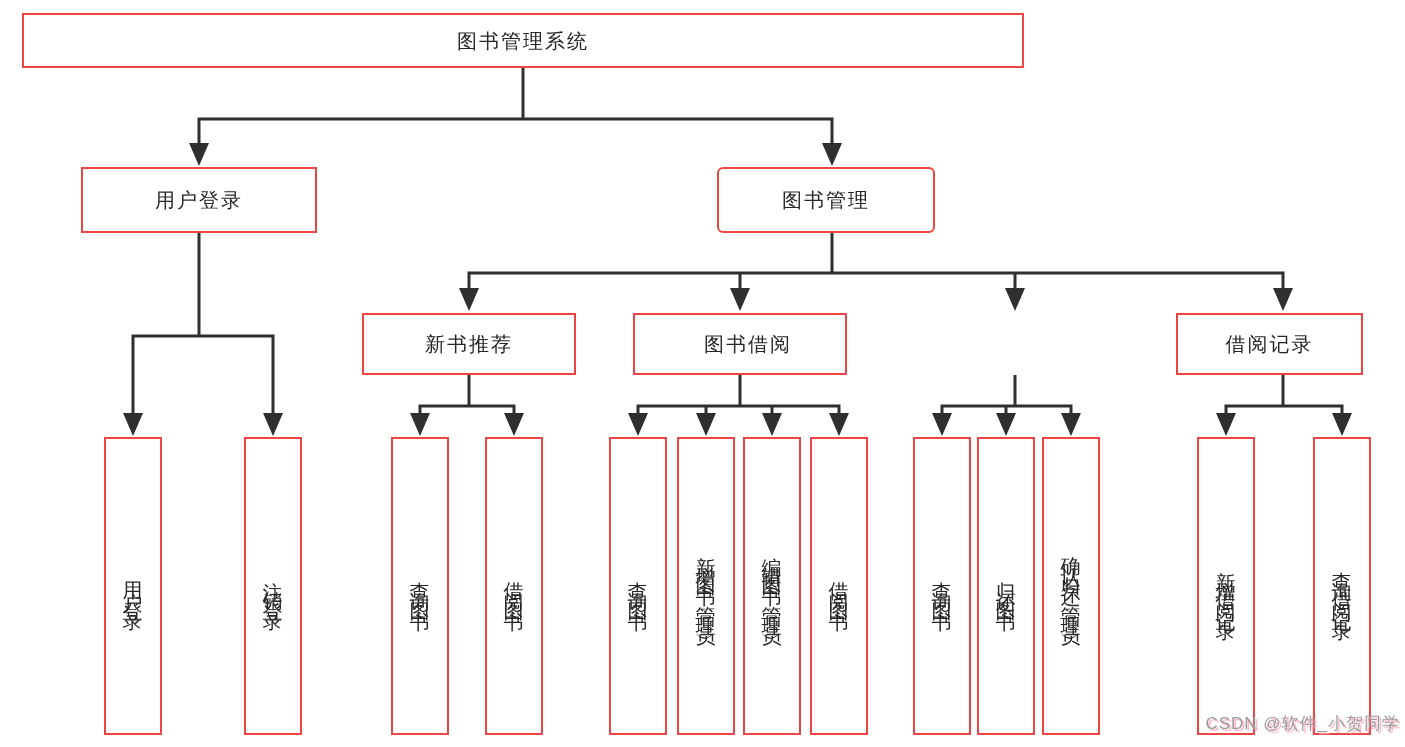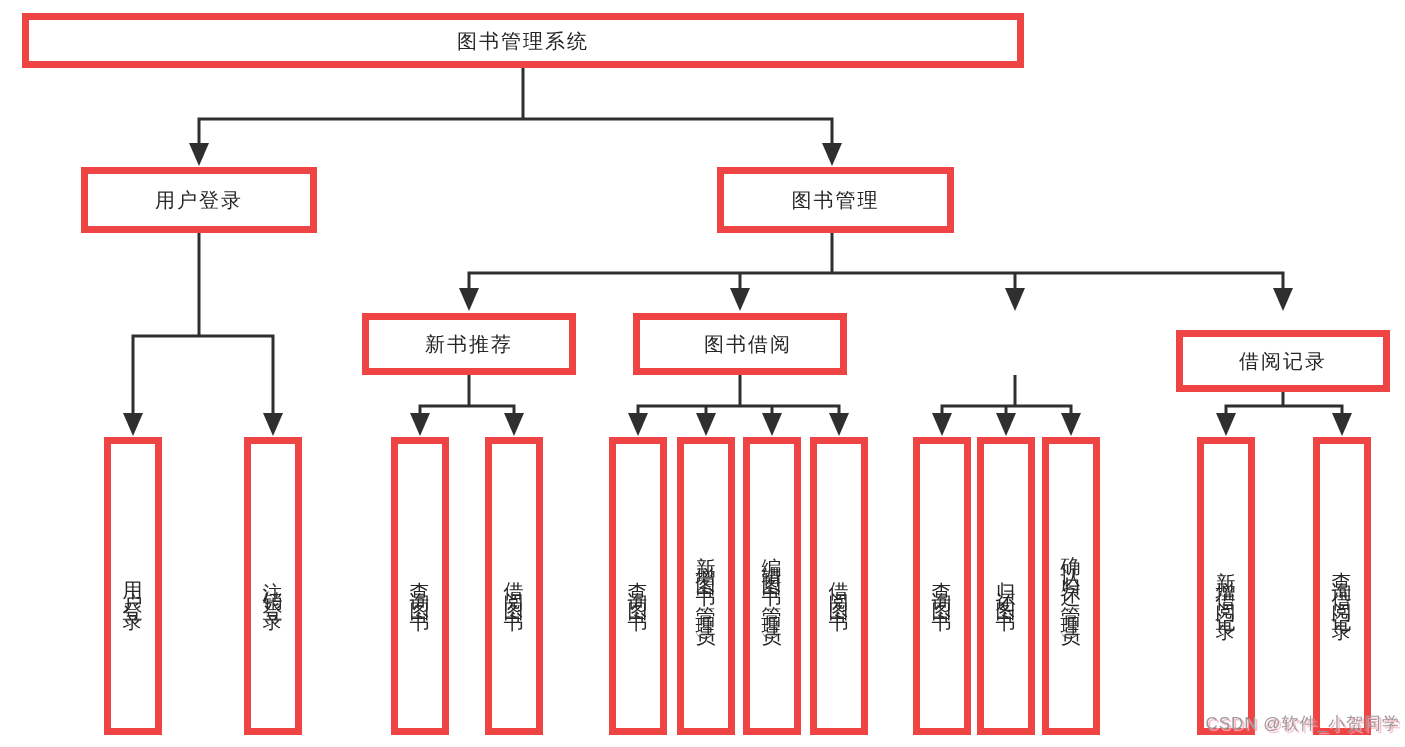--- a/index.html
+++ b/index.html
@@ -3,21 +3,21 @@
 <meta charset="utf-8">
 <style>
   html,body{margin:0;padding:0;background:#ffffff;}
   .stage{
     position:relative;width:1405px;height:747px;background:#ffffff;overflow:hidden;
     font-family:"Liberation Sans","DejaVu Sans",sans-serif;color:#262626;
   }
   .wires{position:absolute;left:0;top:0;z-index:1;}
   .box{
     position:absolute;box-sizing:border-box;background:#ffffff;
-    border:7px solid #ef4444;display:flex;align-items:center;justify-content:center;
+    border:2px solid #ef4444;display:flex;align-items:center;justify-content:center;
     z-index:2;text-align:center;
   }
   .hbox{font-size:20px;letter-spacing:2px;line-height:1.2;}
   .vbox{
     writing-mode:vertical-rl;text-orientation:mixed;
     font-size:20px;letter-spacing:10px;line-height:1;
   }
   .watermark{
     position:absolute;top:712px;right:5px;z-index:3;
     font-size:17px;letter-spacing:1px;color:#9b9b9b;
@@ -78,25 +78,25 @@
       <polygon points="996,413 1016,413 1006,436"></polygon>
       <polygon points="1061,413 1081,413 1071,436"></polygon>
       <polygon points="1216,413 1236,413 1226,436"></polygon>
       <polygon points="1332,413 1352,413 1342,436"></polygon>
     </g>
   </svg>
 
   <div class="box hbox" style="left:22px;top:13px;width:1002px;height:55px;">图书管理系统</div>
 
   <div class="box hbox" style="left:81px;top:167px;width:236px;height:66px;">用户登录</div>
-  <div class="box hbox" style="left:717px;top:167px;width:237px;height:66px;">图书管理</div>
+  <div class="box hbox" style="left:717px;top:167px;width:218px;height:66px;border-radius:6px;">图书管理</div>
 
   <div class="box hbox" style="left:362px;top:313px;width:214px;height:62px;">新书推荐</div>
   <div class="box hbox" style="left:633px;top:313px;width:214px;height:62px;padding-left:16px;">图书借阅</div>
-  <div class="box hbox" style="left:1176px;top:330px;width:214px;height:62px;">借阅记录</div>
+  <div class="box hbox" style="left:1176px;top:313px;width:187px;height:62px;">借阅记录</div>
 
   <div class="box vbox" style="left:104px;top:437px;width:58px;height:298px;">用户登录</div>
   <div class="box vbox" style="left:244px;top:437px;width:58px;height:298px;">注销登录</div>
 
   <div class="box vbox" style="left:391px;top:437px;width:58px;height:298px;">查询图书</div>
   <div class="box vbox" style="left:485px;top:437px;width:58px;height:298px;">借阅图书</div>
 
   <div class="box vbox" style="left:609px;top:437px;width:58px;height:298px;">查询图书</div>
   <div class="box vbox" style="left:677px;top:437px;width:58px;height:298px;">新增图书（管理员）</div>
   <div class="box vbox" style="left:743px;top:437px;width:58px;height:298px;">编辑图书（管理员）</div>

